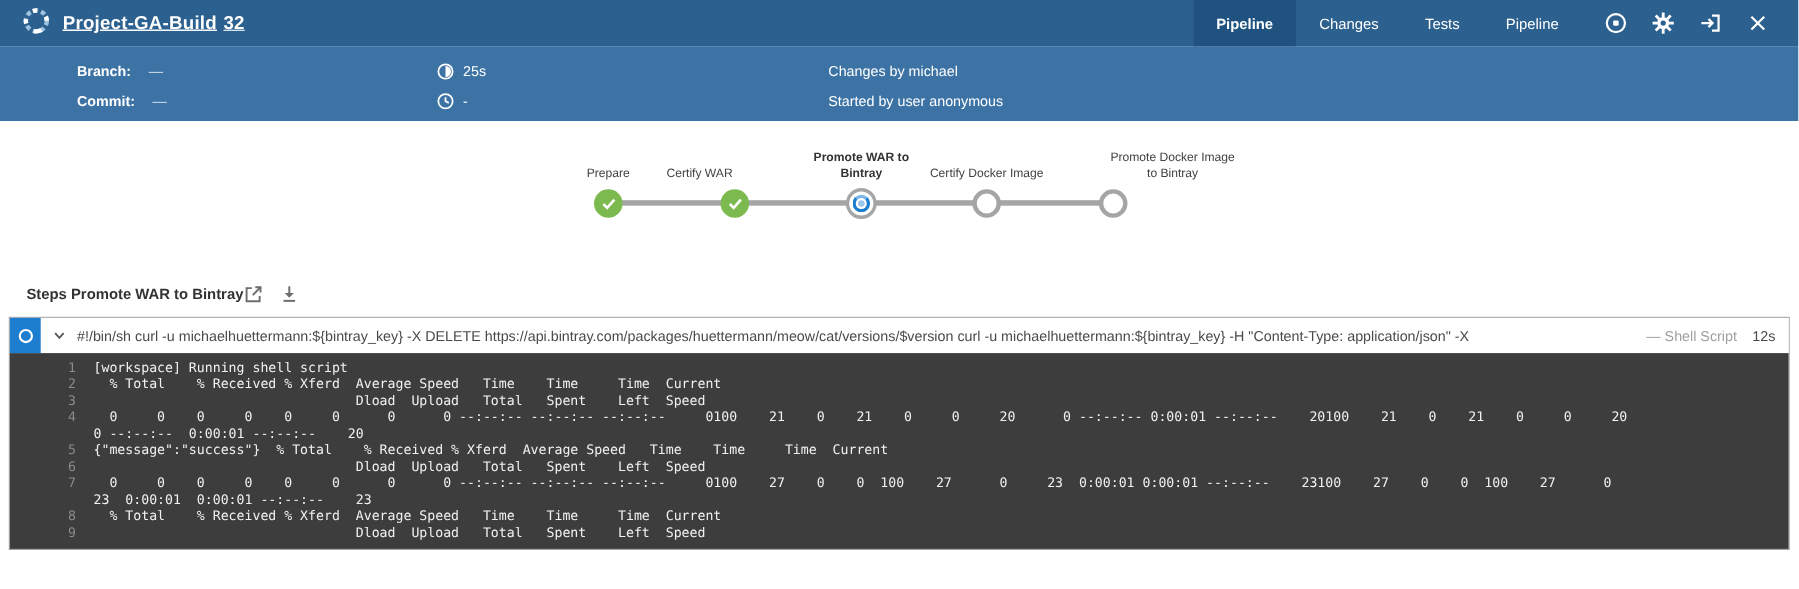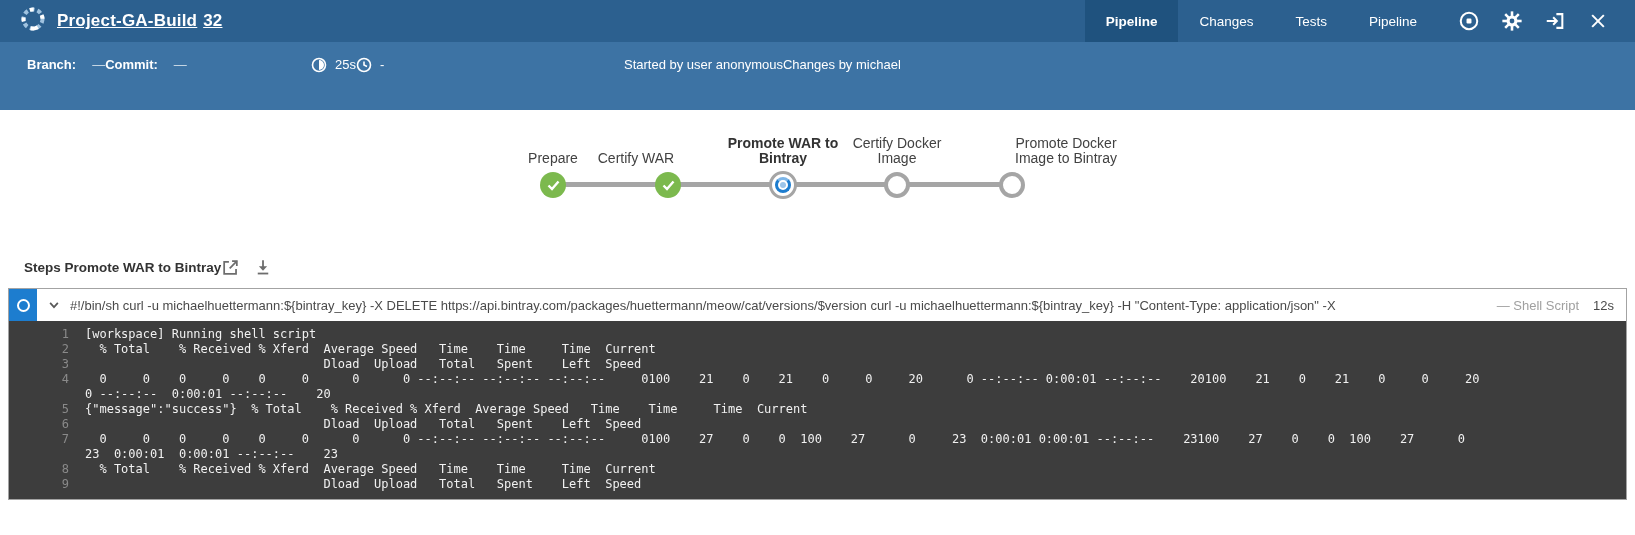--- a/index.html
+++ b/index.html
@@ -35,21 +35,21 @@
   .icon-btn{
     width:34px;height:34px;display:flex;align-items:center;justify-content:center;
     cursor:pointer;border-radius:3px;
   }
   .icon-btn svg{display:block;}
   
   .metabar{
     height:68px;background:var(--c-header-light);color:#fff;display:flex;
     font-size:13px;padding-top:9px;
   }
-  .meta-col{display:flex;flex-direction:row;}
+  .meta-col{display:flex;flex-direction:column;margin-left:43px;}
   .meta-col .row{height:27px;display:flex;align-items:center;gap:8px;}
   .col-branch{padding-left:27px;width:311px;}
   .col-times{width:313px;}
   .col-people{flex:1;}
   .meta-label{font-weight:700;}
   .meta-value{color:rgba(255,255,255,.78);margin-left:8px;}
   .meta-ico{width:16px;height:16px;display:inline-flex;}
   
   .graph{position:relative;height:140px;background:#fff;}
   .connector{position:absolute;height:5px;background:var(--c-node-gray);top:72px;}
@@ -58,21 +58,21 @@
   .node-success{width:26px;height:26px;background:var(--c-green);}
   .node-pending{width:26px;height:26px;background:#fff;border:4px solid var(--c-node-gray);}
   .node-running-outer{width:28px;height:28px;background:#fff;border:3px solid var(--c-node-gray);margin:-1px 0 0 -1px;}
   .node-running-inner{
     width:16px;height:16px;border-radius:50%;
     border:3px solid var(--c-accent);border-top-color:#7db6e8;
     display:flex;align-items:center;justify-content:center;
   }
   .node-running-dot{width:6px;height:6px;border-radius:50%;background:#9cc5ea;}
   .stage-label{
-    position:absolute;width:124px;text-align:center;font-size:14px;line-height:15px;
+    position:absolute;width:124px;text-align:center;font-size:11px;line-height:15px;
     color:#424242;bottom:84px;
   }
   .stage-label.current{font-weight:700;color:#333;}
   
   .steps-head{
     display:flex;align-items:center;
     margin:4px 24px 8px 24px;height:26px;
   }
   .steps-title{font-size:13.5px;font-weight:700;color:#333;}
   .steps-head-icons{display:flex;gap:14px;align-items:center;}
@@ -193,24 +193,24 @@
         <svg width="16" height="16" viewBox="0 0 16 16" fill="none" stroke="#fff" stroke-width="1.6">
           <circle cx="8" cy="8" r="6.5"></circle>
           <polyline points="8,4.5 8,8 11,9.5"></polyline>
         </svg>
       </span>
       <span>-</span>
     </div>
   </div>
   <div class="meta-col col-people">
     <div class="row">
+        <span>Changes by michael</span>
+      </div>
+    <div class="row">
         <span>Started by user anonymous</span>
-      </div>
-    <div class="row">
-        <span>Changes by michael</span>
       </div>
   </div>
 </div>
 
 <div class="graph">
   <div class="connector" id="connector" style="left: 553px; width: 459px;"></div>
 <div class="stage-node" style="left: 540px;">
       <div class="node-circle node-success">
         <svg width="13" height="11" viewBox="0 0 13 11" fill="none" stroke="#fff" stroke-width="2.4">
           <polyline points="1.5,5.5 5,9 11.5,1.5"></polyline>

